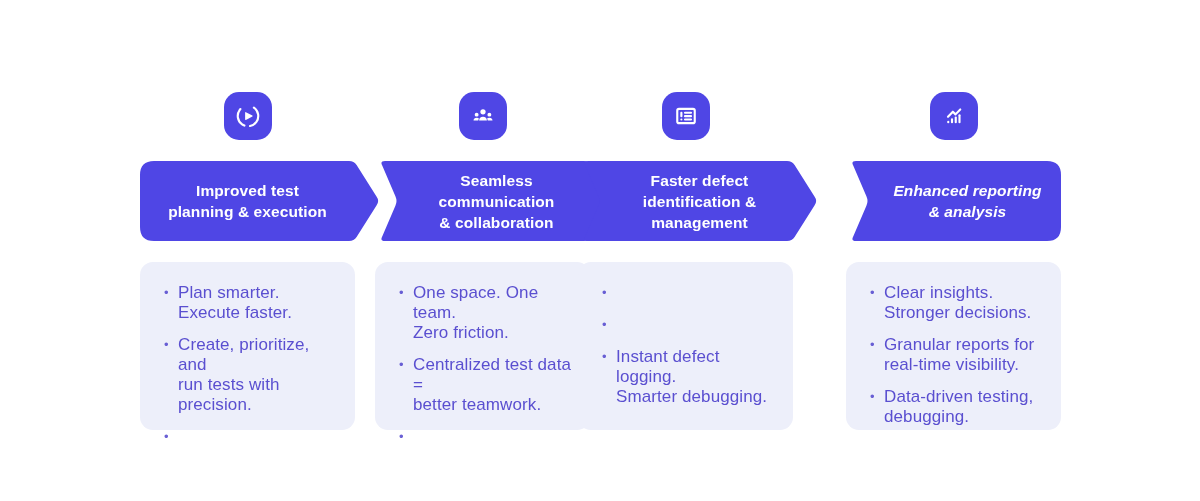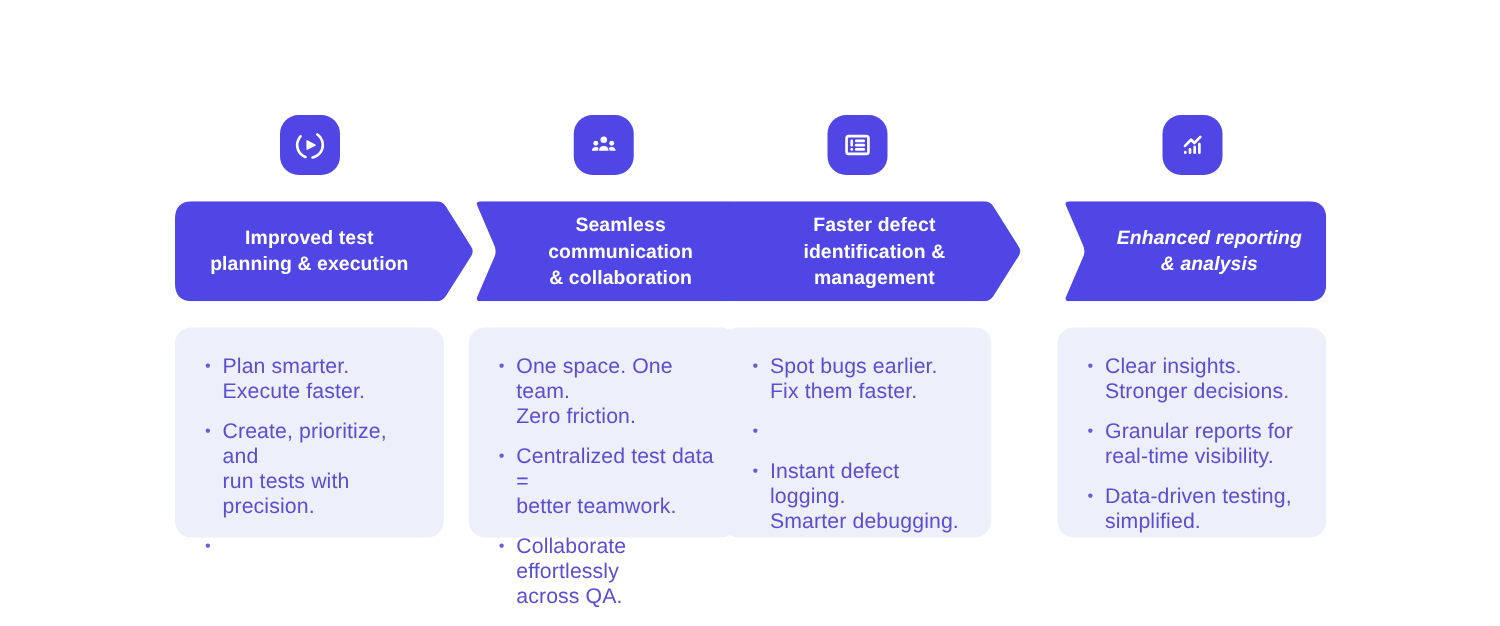--- a/index.html
+++ b/index.html
@@ -133,22 +133,20 @@
         <span class="bullet-text">One space. One team.
 Zero friction.</span>
       </div>
       <div class="bullet">
         <span class="bullet-dot">•</span>
         <span class="bullet-text">Centralized test data =
 better teamwork.</span>
       </div>
       <div class="bullet">
         <span class="bullet-dot">•</span>
-        <span class="bullet-text">Collaborate effortlessly
-across QA.</span>
       </div>
     </div>
   </section>
 
   <section class="col" style="left:578px">
     <div class="icon-badge">
       <svg viewBox="0 0 24 24">
         <rect class="glyph" x="5" y="6.3" width="14" height="11.4" rx="1.4"></rect>
         <line class="glyph" x1="8.3" y1="9.4" x2="8.3" y2="12.2"></line>
         <line class="glyph" x1="8.3" y1="14.8" x2="8.31" y2="14.8"></line>
@@ -161,22 +159,20 @@
       <svg class="shape" viewBox="0 0 241 80">
         <path d="M10,0 H209 Q214,0 216.6,4 L236.5,35.5 Q239.8,40 236.5,44.5 L216.6,76 Q214,80 209,80 H10 Q5,80 7,76 L20.4,44.8 Q22.6,40 20.4,35.2 L7,4 Q5,0 10,0 Z"></path>
       </svg>
       <div class="banner-text">Faster defect
 identification &amp;
 management</div>
     </div>
     <div class="card">
       <div class="bullet">
         <span class="bullet-dot">•</span>
-        <span class="bullet-text">Spot bugs earlier.
-Fix them faster.</span>
       </div>
       <div class="bullet">
         <span class="bullet-dot">•</span>
       </div>
       <div class="bullet">
         <span class="bullet-dot">•</span>
         <span class="bullet-text">Instant defect logging.
 Smarter debugging.</span>
       </div>
     </div>
@@ -206,18 +202,18 @@
 Stronger decisions.</span>
       </div>
       <div class="bullet">
         <span class="bullet-dot">•</span>
         <span class="bullet-text">Granular reports for
 real-time visibility.</span>
       </div>
       <div class="bullet">
         <span class="bullet-dot">•</span>
         <span class="bullet-text">Data-driven testing,
-simplified.</span>
+debugging.</span>
       </div>
     </div>
   </section>
 
 </div>
 
 </body></html>

